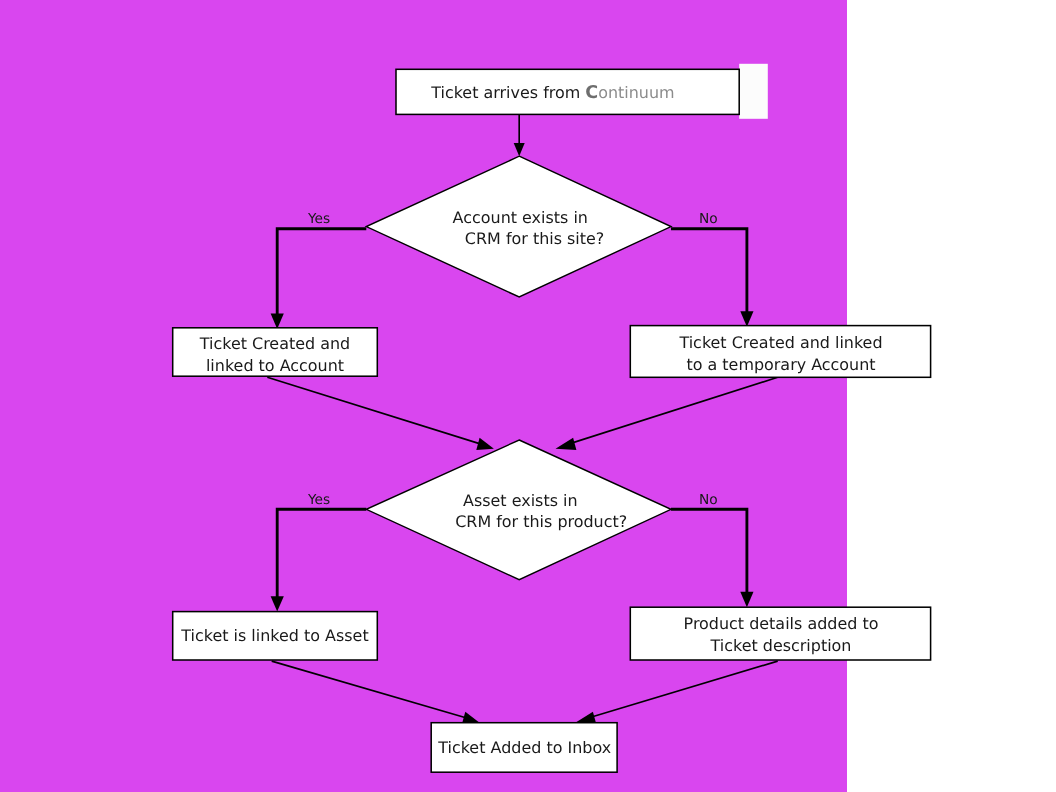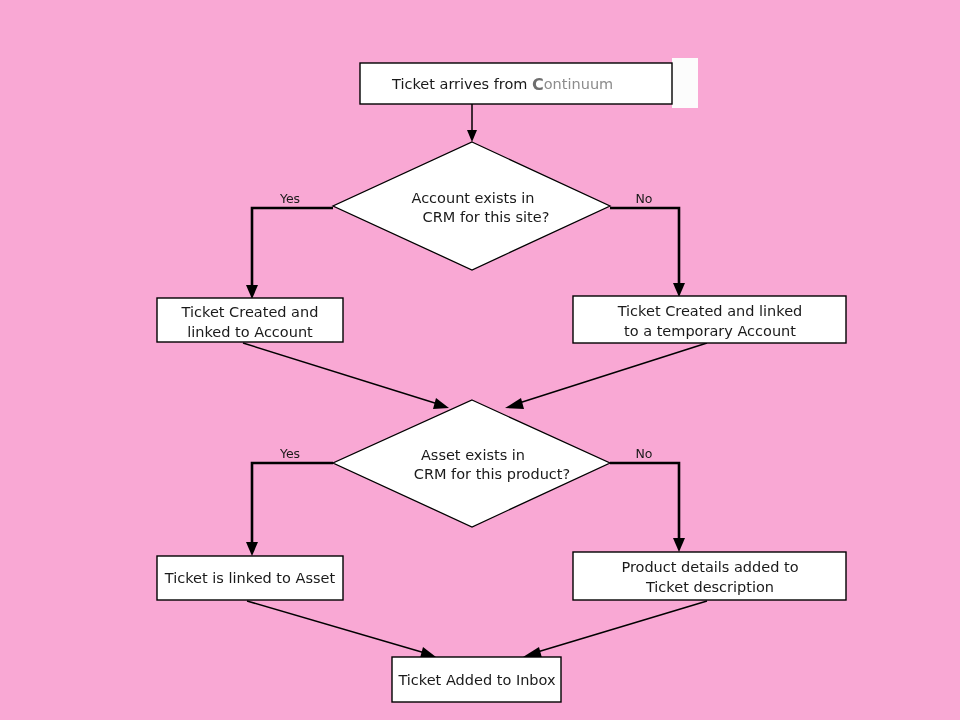--- a/index.html
+++ b/index.html
@@ -9,23 +9,23 @@
     background: #ffffff;
   }
   body {
     width: 960px;
     height: 720px;
     overflow: hidden;
     font-family: "DejaVu Sans", sans-serif;
   }
   #diagram-canvas {
     position: relative;
-    width: 960px;
+    width: 770px;
     height: 720px;
-    background: #f9a8d4;
+    background: #d946ef;
   }
   svg.flow-svg {
     position: absolute;
     top: 0;
     left: 0;
     width: 960px;
     height: 720px;
   }
   .node-box {
     fill: #ffffff;

